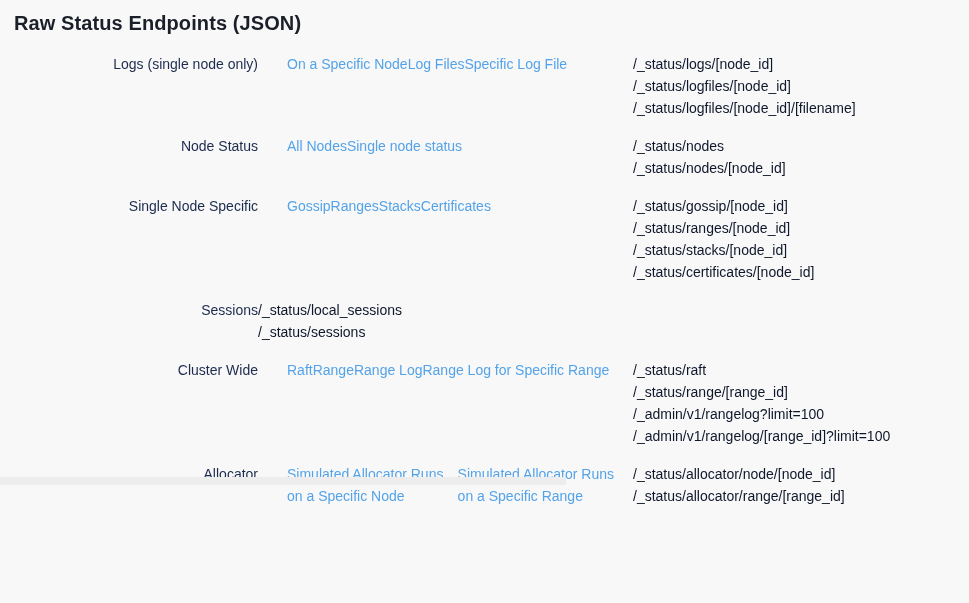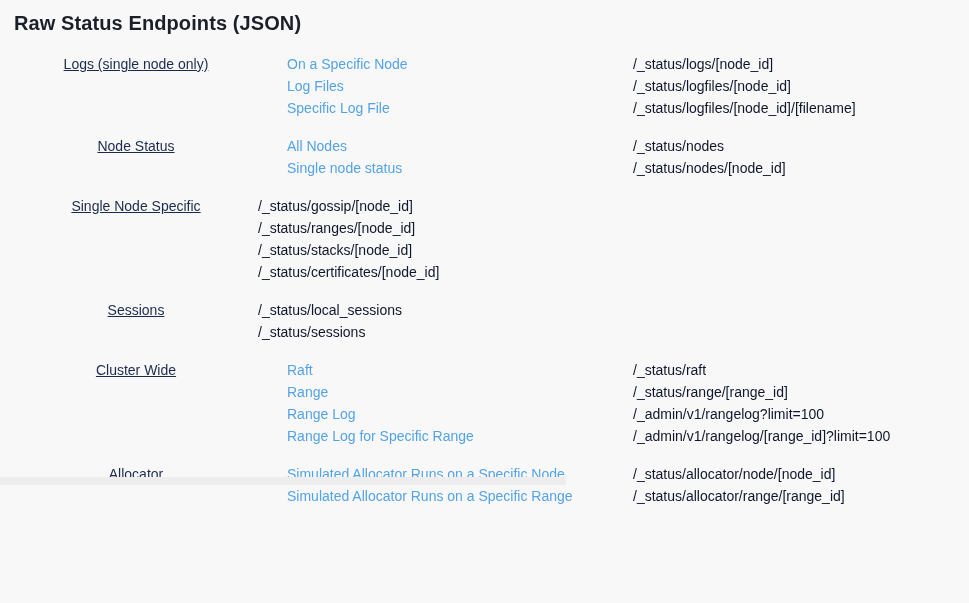--- a/index.html
+++ b/index.html
@@ -32,33 +32,32 @@
     width: 940px;
   }
   .section {
     display: flex;
     align-items: flex-start;
     margin-bottom: 16px;
   }
   .section:last-child { margin-bottom: 12px; }
   .cat-col {
     width: 244px;
-    text-align: center;
+    text-align: right;
     font-size: 14px;
     line-height: 22px;
     color: #1c2b4d;
     flex: 0 0 auto;
-    text-decoration: underline;
   }
   .links-col {
     margin-left: 29px;
     width: 346px;
     flex: 0 0 auto;
     display: flex;
-    flex-direction: column;
+    flex-direction: row;
   }
   .paths-col {
     flex: 1 1 auto;
     display: flex;
     flex-direction: column;
   }
   .endpoint-link {
     font-size: 14px;
     line-height: 22px;
     color: #54a3e8;
@@ -105,20 +104,26 @@
           <a class="endpoint-link">All Nodes</a>
           <a class="endpoint-link">Single node status</a>
         </div>
         <div class="paths-col">
           <div class="endpoint-path">/_status/nodes</div>
           <div class="endpoint-path">/_status/nodes/[node_id]</div>
         </div>
       </div>
       <div class="section">
         <div class="cat-col">Single Node Specific</div>
+        <div class="links-col">
+          <a class="endpoint-link">Gossip</a>
+          <a class="endpoint-link">Ranges</a>
+          <a class="endpoint-link">Stacks</a>
+          <a class="endpoint-link">Certificates</a>
+        </div>
         <div class="paths-col">
           <div class="endpoint-path">/_status/gossip/[node_id]</div>
           <div class="endpoint-path">/_status/ranges/[node_id]</div>
           <div class="endpoint-path">/_status/stacks/[node_id]</div>
           <div class="endpoint-path">/_status/certificates/[node_id]</div>
         </div>
       </div>
       <div class="section">
         <div class="cat-col">Sessions</div>
         <div class="paths-col">

